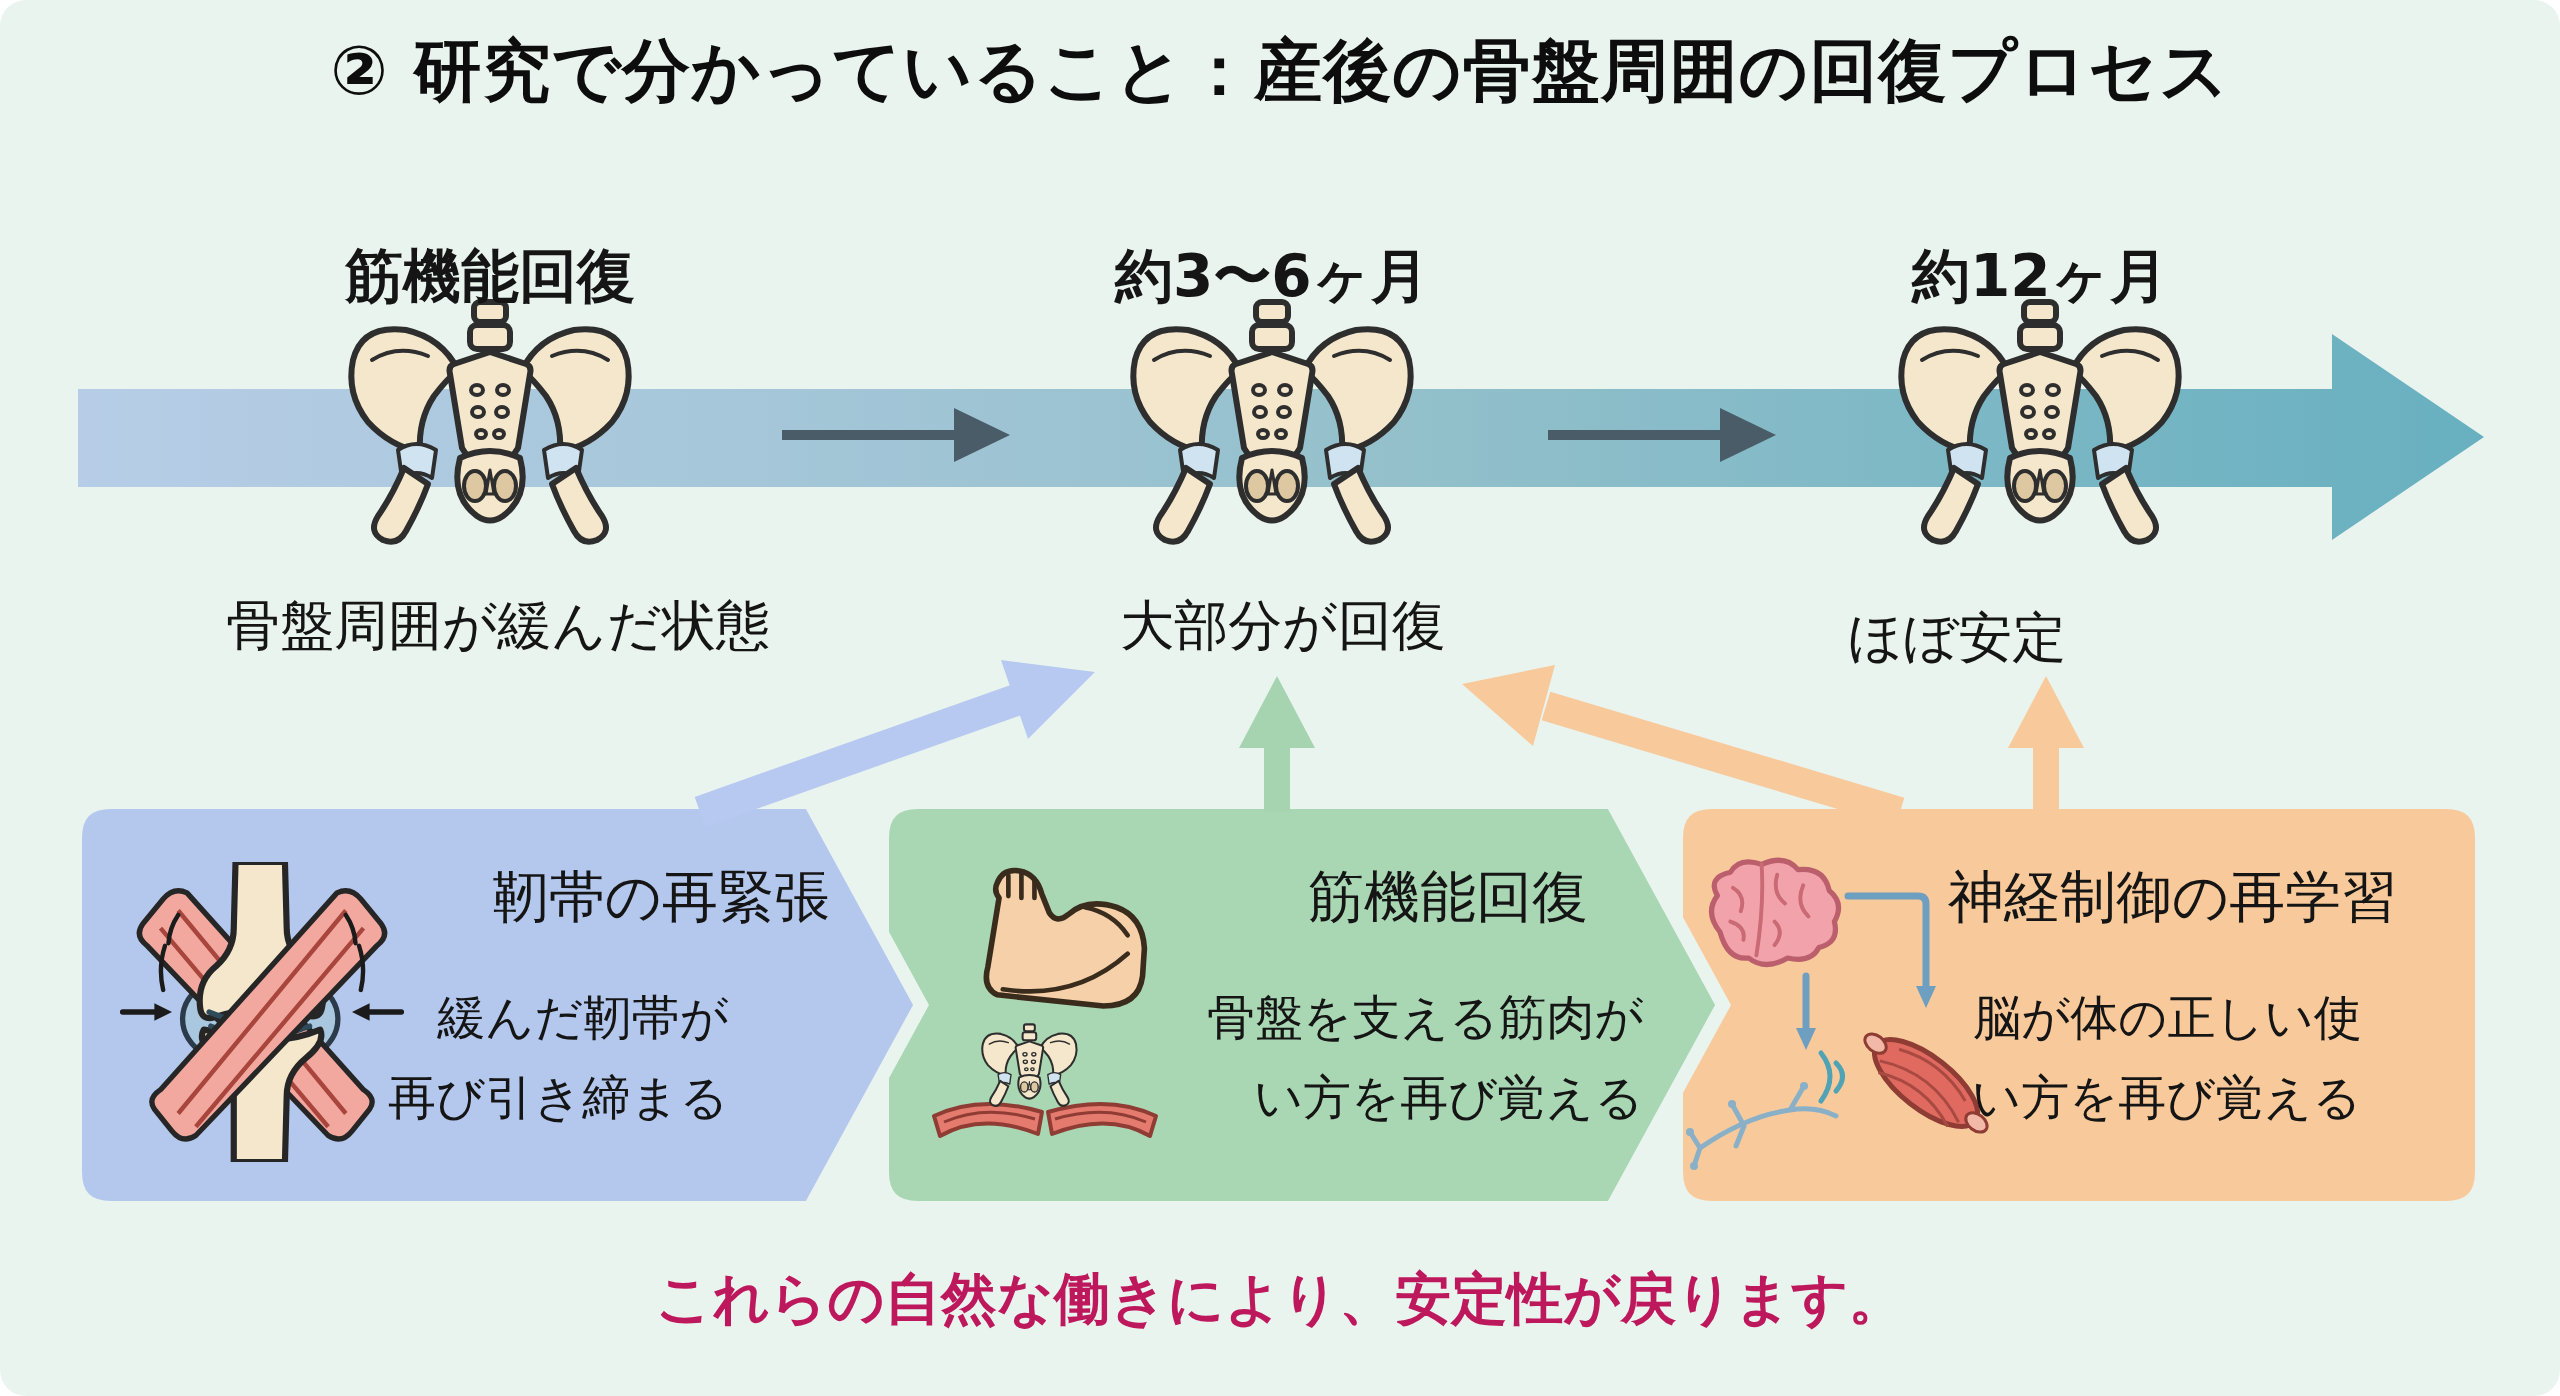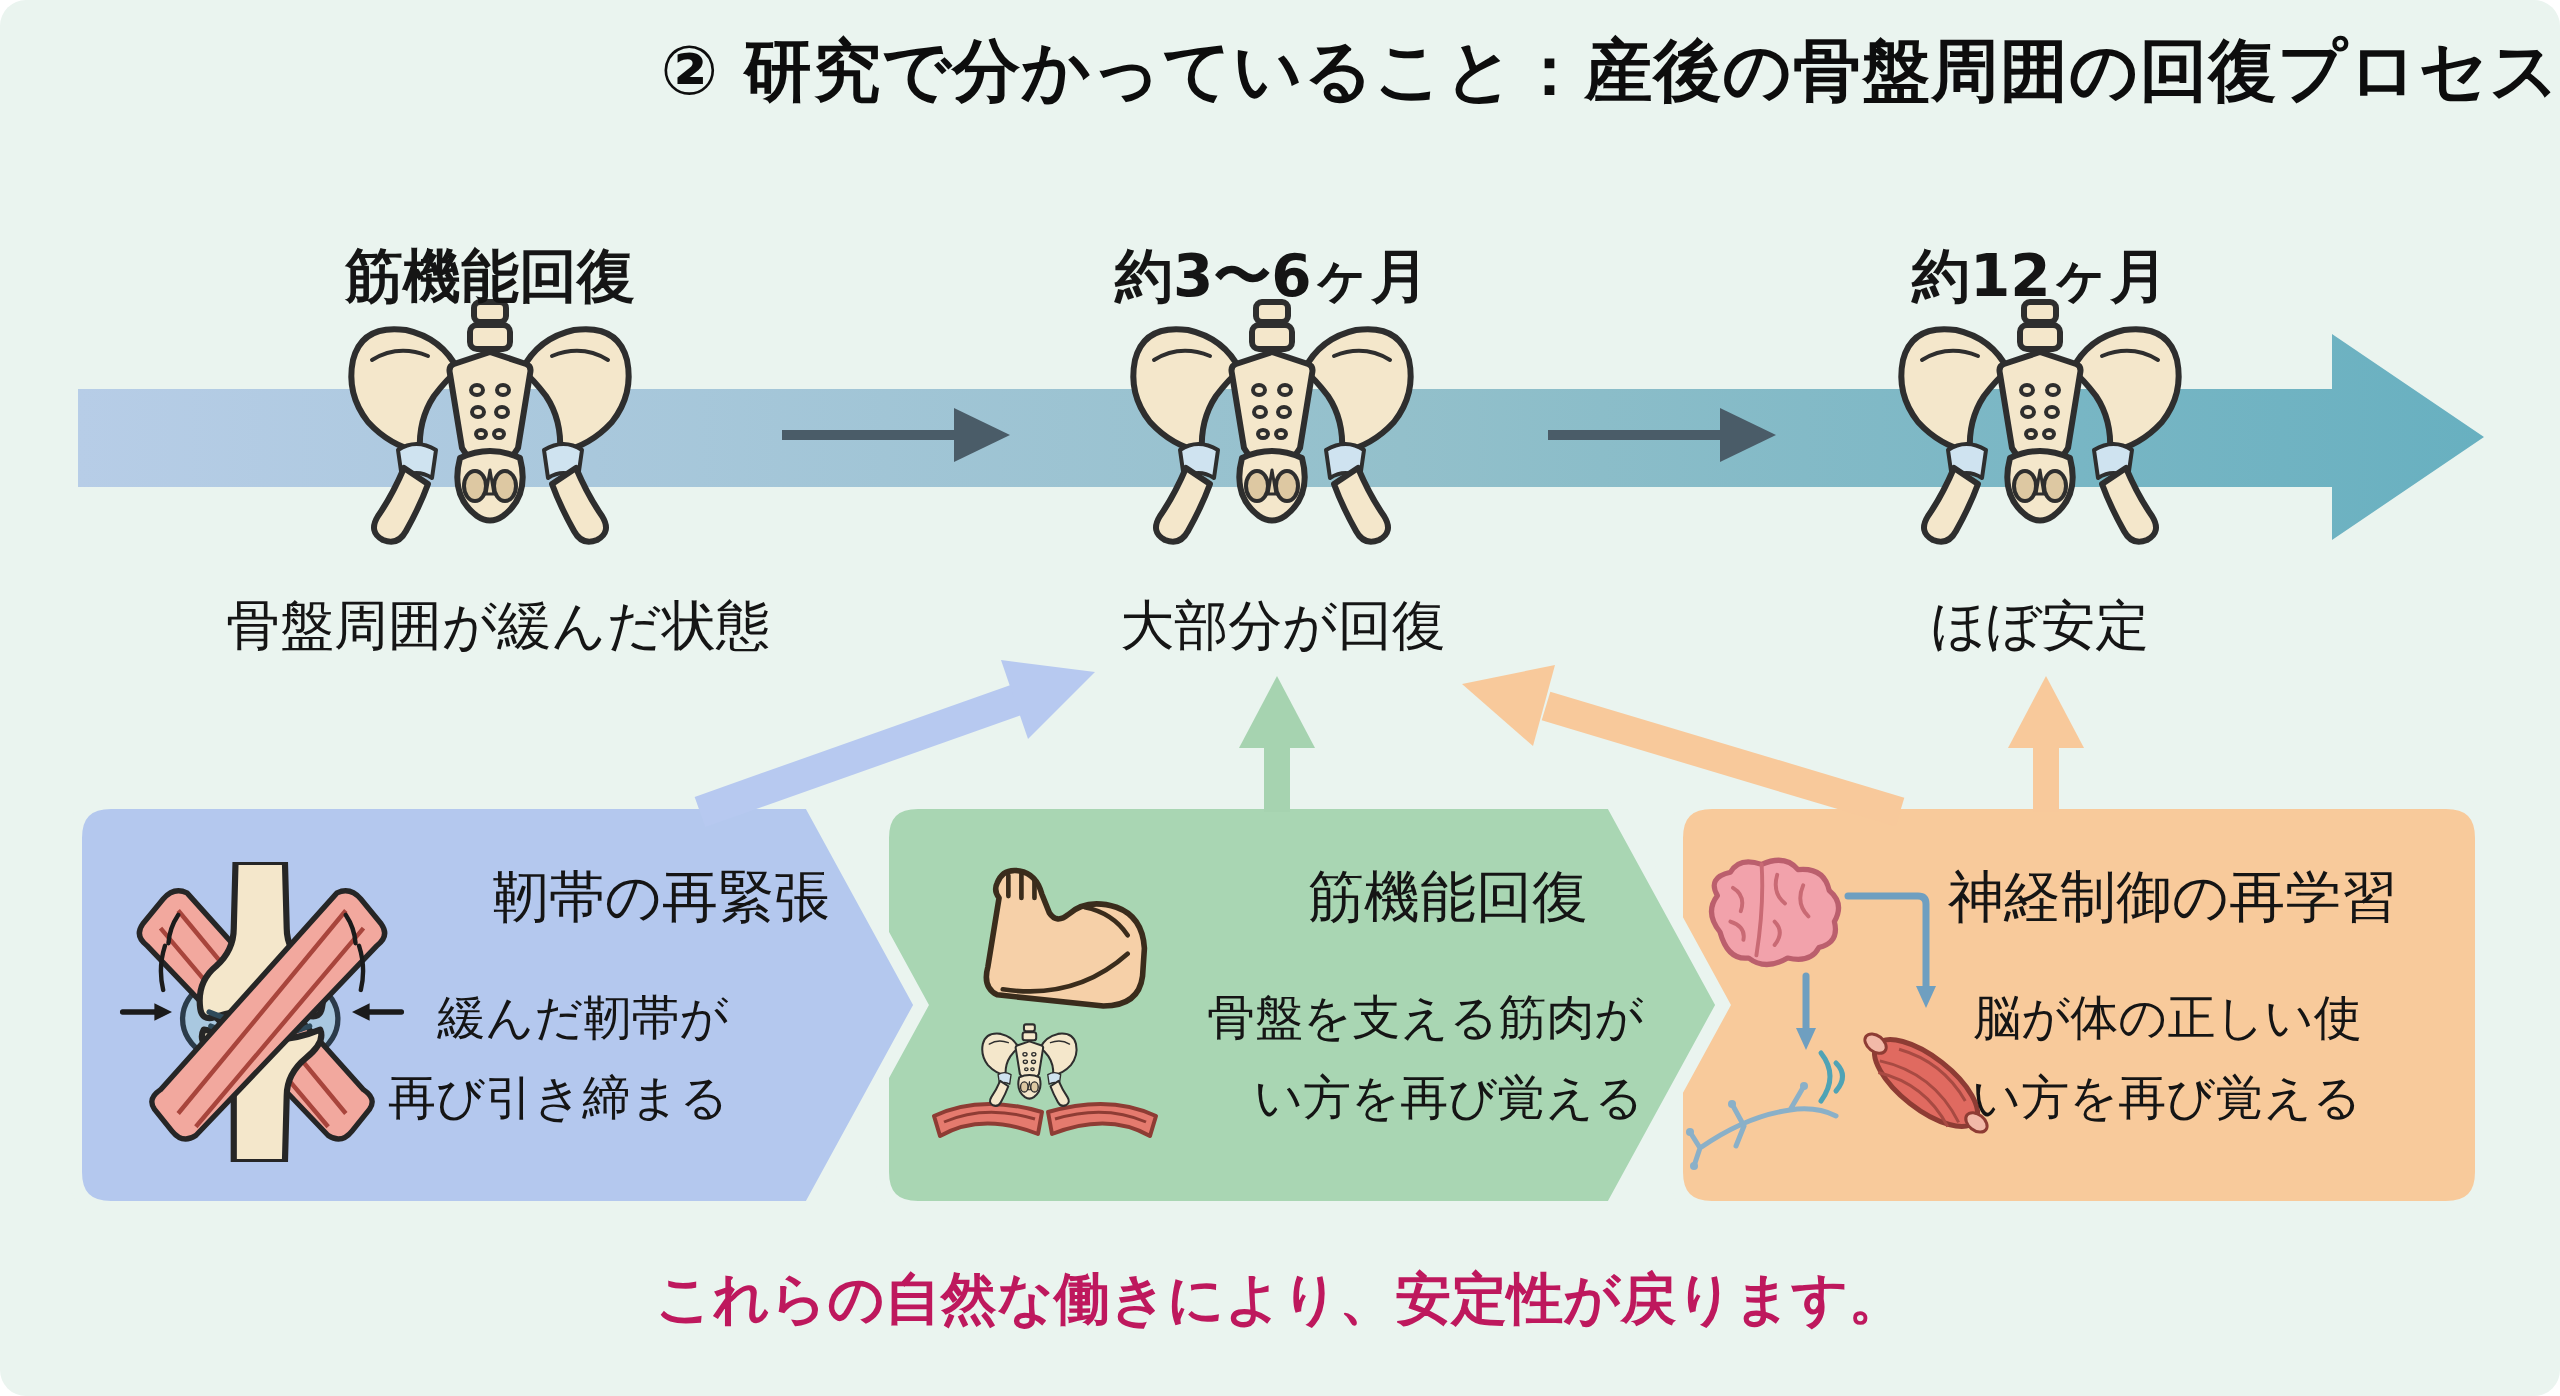--- a/index.html
+++ b/index.html
@@ -3,21 +3,21 @@
 <meta charset="utf-8">
 <style>
   html,body { margin:0; padding:0; background:#ffffff; }
   .canvas {
     position:relative; width:2560px; height:1396px;
     background:#eaf4ef; border-radius:26px; overflow:hidden;
     font-family:"DejaVu Sans", sans-serif; color:#151515;
   }
   .abs { position:absolute; white-space:nowrap; }
   .title {
-    left:0; top:26px; width:2560px; text-align:right;
+    left:0; top:26px; width:2560px; text-align:center;
     font-size:68px; font-weight:800; letter-spacing:1px; color:#0d0d0d;
   }
   .stage-label { top:238px; width:600px; text-align:center; font-size:58px; font-weight:800; }
   .stage-caption { top:590px; width:700px; text-align:center; font-size:54px; font-weight:500; }
   .mech-title { top:860px; text-align:right; font-size:56px; font-weight:400; }
   .mech-body { top:978px; font-size:48px; font-weight:500; line-height:1.66;text-align:right; }
   .mech-body span { display:block; }
   .footer {
     left:0; top:1262px; width:2560px; text-align:center;
     font-size:56px; font-weight:800; color:#be185d;
@@ -108,21 +108,21 @@
   <svg class="abs" style="left:1890px; top:298px;" width="300" height="280" viewBox="0 0 300 280">
       <use href="#pelvisSym"></use>
     </svg>
 
   <div class="abs stage-label" style="left:190px;">筋機能回復</div>
   <div class="abs stage-label" style="left:972px;">約3〜6ヶ月</div>
   <div class="abs stage-label" style="left:1740px;">約12ヶ月</div>
 
   <div class="abs stage-caption" style="left:148px;">骨盤周囲が緩んだ状態</div>
   <div class="abs stage-caption" style="left:933px;">大部分が回復</div>
-  <div class="abs stage-caption" style="left:1690px;">ほぼ安定</div>
+  <div class="abs stage-caption" style="left:1607px;margin-top:12px;">ほぼ安定</div>
 
   <svg class="abs" style="left:112px; top:862px;" width="300" height="300" viewBox="0 0 340 340">
     <ellipse cx="168" cy="178" rx="88" ry="58" fill="#a9c8e0" stroke="#2b3b4a" stroke-width="6"></ellipse>
 
     <g stroke-linejoin="round">
       <path d="M85,35 Q70,28 58,42 L35,70 Q25,84 40,95 L245,310 Q260,320 272,305 L292,280 Q300,268 285,258 Z" fill="#f2a89e" stroke="#262626" stroke-width="6"></path>
       <path d="M75,55 L265,285 M55,75 L245,300" stroke="#a8453c" stroke-width="5" fill="none"></path>
     </g>
 
     <g fill="#f4e7cb" stroke="#262626" stroke-width="7" stroke-linejoin="round">

